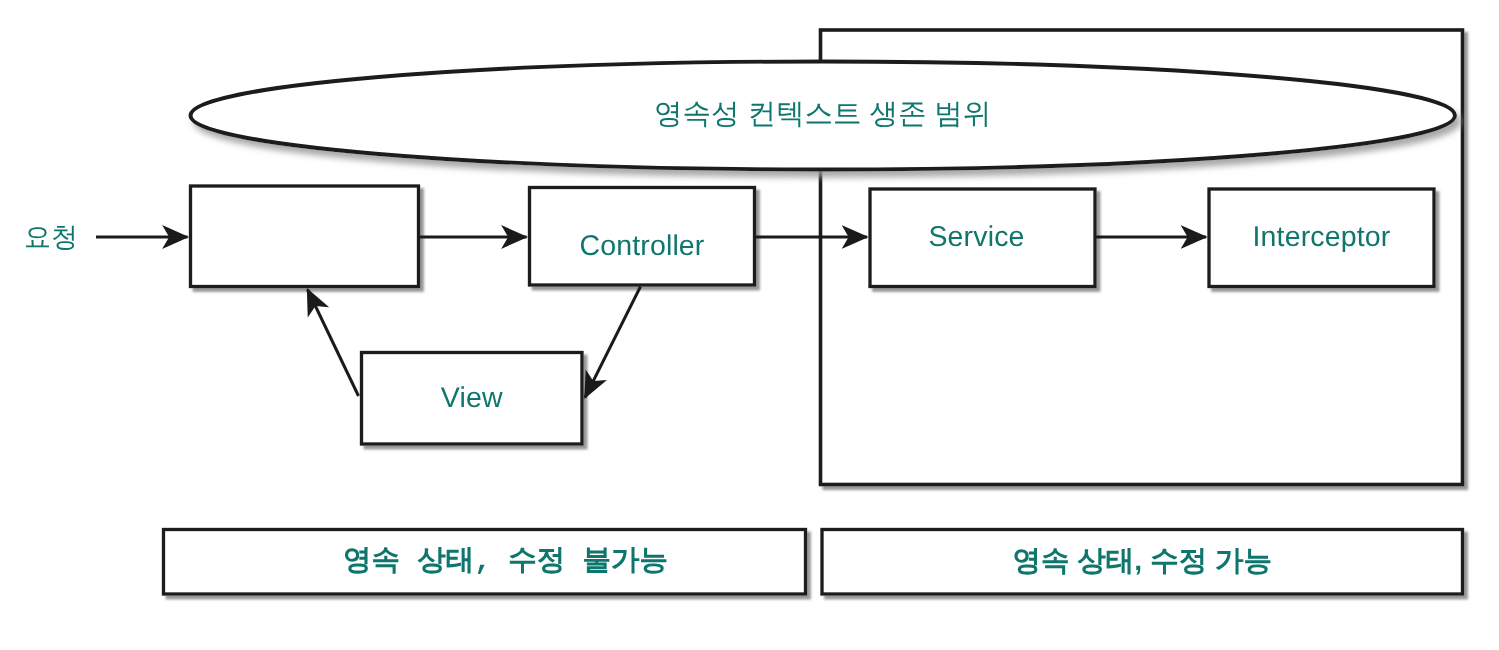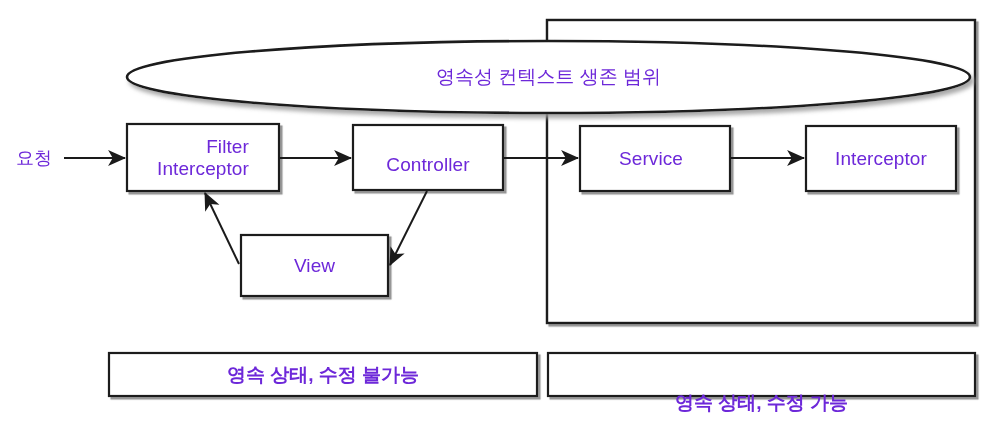--- a/index.html
+++ b/index.html
@@ -22,22 +22,22 @@
     left: 0;
     top: 0;
     width: 999px;
     height: 433px;
   }
   .node-label {
     position: absolute;
     display: flex;
     align-items: center;
     justify-content: center;
-    text-align: right;
-    color: #6d28d9;
+    text-align: left;
+    color: #0f766e;
     line-height: 1.12;
     white-space: pre-line;
     pointer-events: none;
   }
   .box-label {
     font-size: 19px;
     letter-spacing: .1px;
   }
   .ellipse-label {
     font-size: 19px;
@@ -89,29 +89,27 @@
     <line x1="239" y1="264" x2="205" y2="193" stroke="#1a1a1a" stroke-width="2" marker-end="url(#arrow)"></line>
 
     <rect x="109" y="353" width="428" height="43" fill="#ffffff" stroke="#1a1a1a" stroke-width="2.2" filter="url(#boxshadow)"></rect>
     <rect x="548" y="353" width="427" height="43" fill="#ffffff" stroke="#1a1a1a" stroke-width="2.2" filter="url(#boxshadow)"></rect>
   </svg>
 
   <div class="node-label request-label" style="left:6px; top:142px; width:56px; height:32px;">요청</div>
 
   <div class="node-label ellipse-label" style="left:127px; top:57px; width:843px; height:40px;">영속성 컨텍스트 생존 범위</div>
 
-  <div class="node-label box-label" style="left:127px; top:124px; width:152px; height:67px;">Filter
-Interceptor</div>
 
   <div class="node-label box-label" style="left:353px; top:125px; width:150px; height:79px;">Controller</div>
 
   <div class="node-label box-label" style="left:576px; top:126px; width:150px; height:65px;">Service</div>
 
   <div class="node-label box-label" style="left:806px; top:126px; width:150px; height:65px;">Interceptor</div>
 
   <div class="node-label box-label" style="left:241px; top:235px; width:147px; height:61px;">View</div>
 
 
-  <div class="node-label legend-label" style="left:109px; top:353px; width:428px; height:43px;">영속 상태, 수정 불가능</div>
+  <div class="node-label legend-label" style="left:123px; top:353px; width:428px; height:43px;font-family:Liberation Mono, monospace;">영속 상태, 수정 불가능</div>
 
-  <div class="node-label legend-label" style="left:548px; top:353px; width:427px; height:43px;margin-top:28px;">영속 상태, 수정 가능</div>
+  <div class="node-label legend-label" style="left:548px; top:353px; width:427px; height:43px;">영속 상태, 수정 가능</div>
 
 </div>
 
 </body></html>

